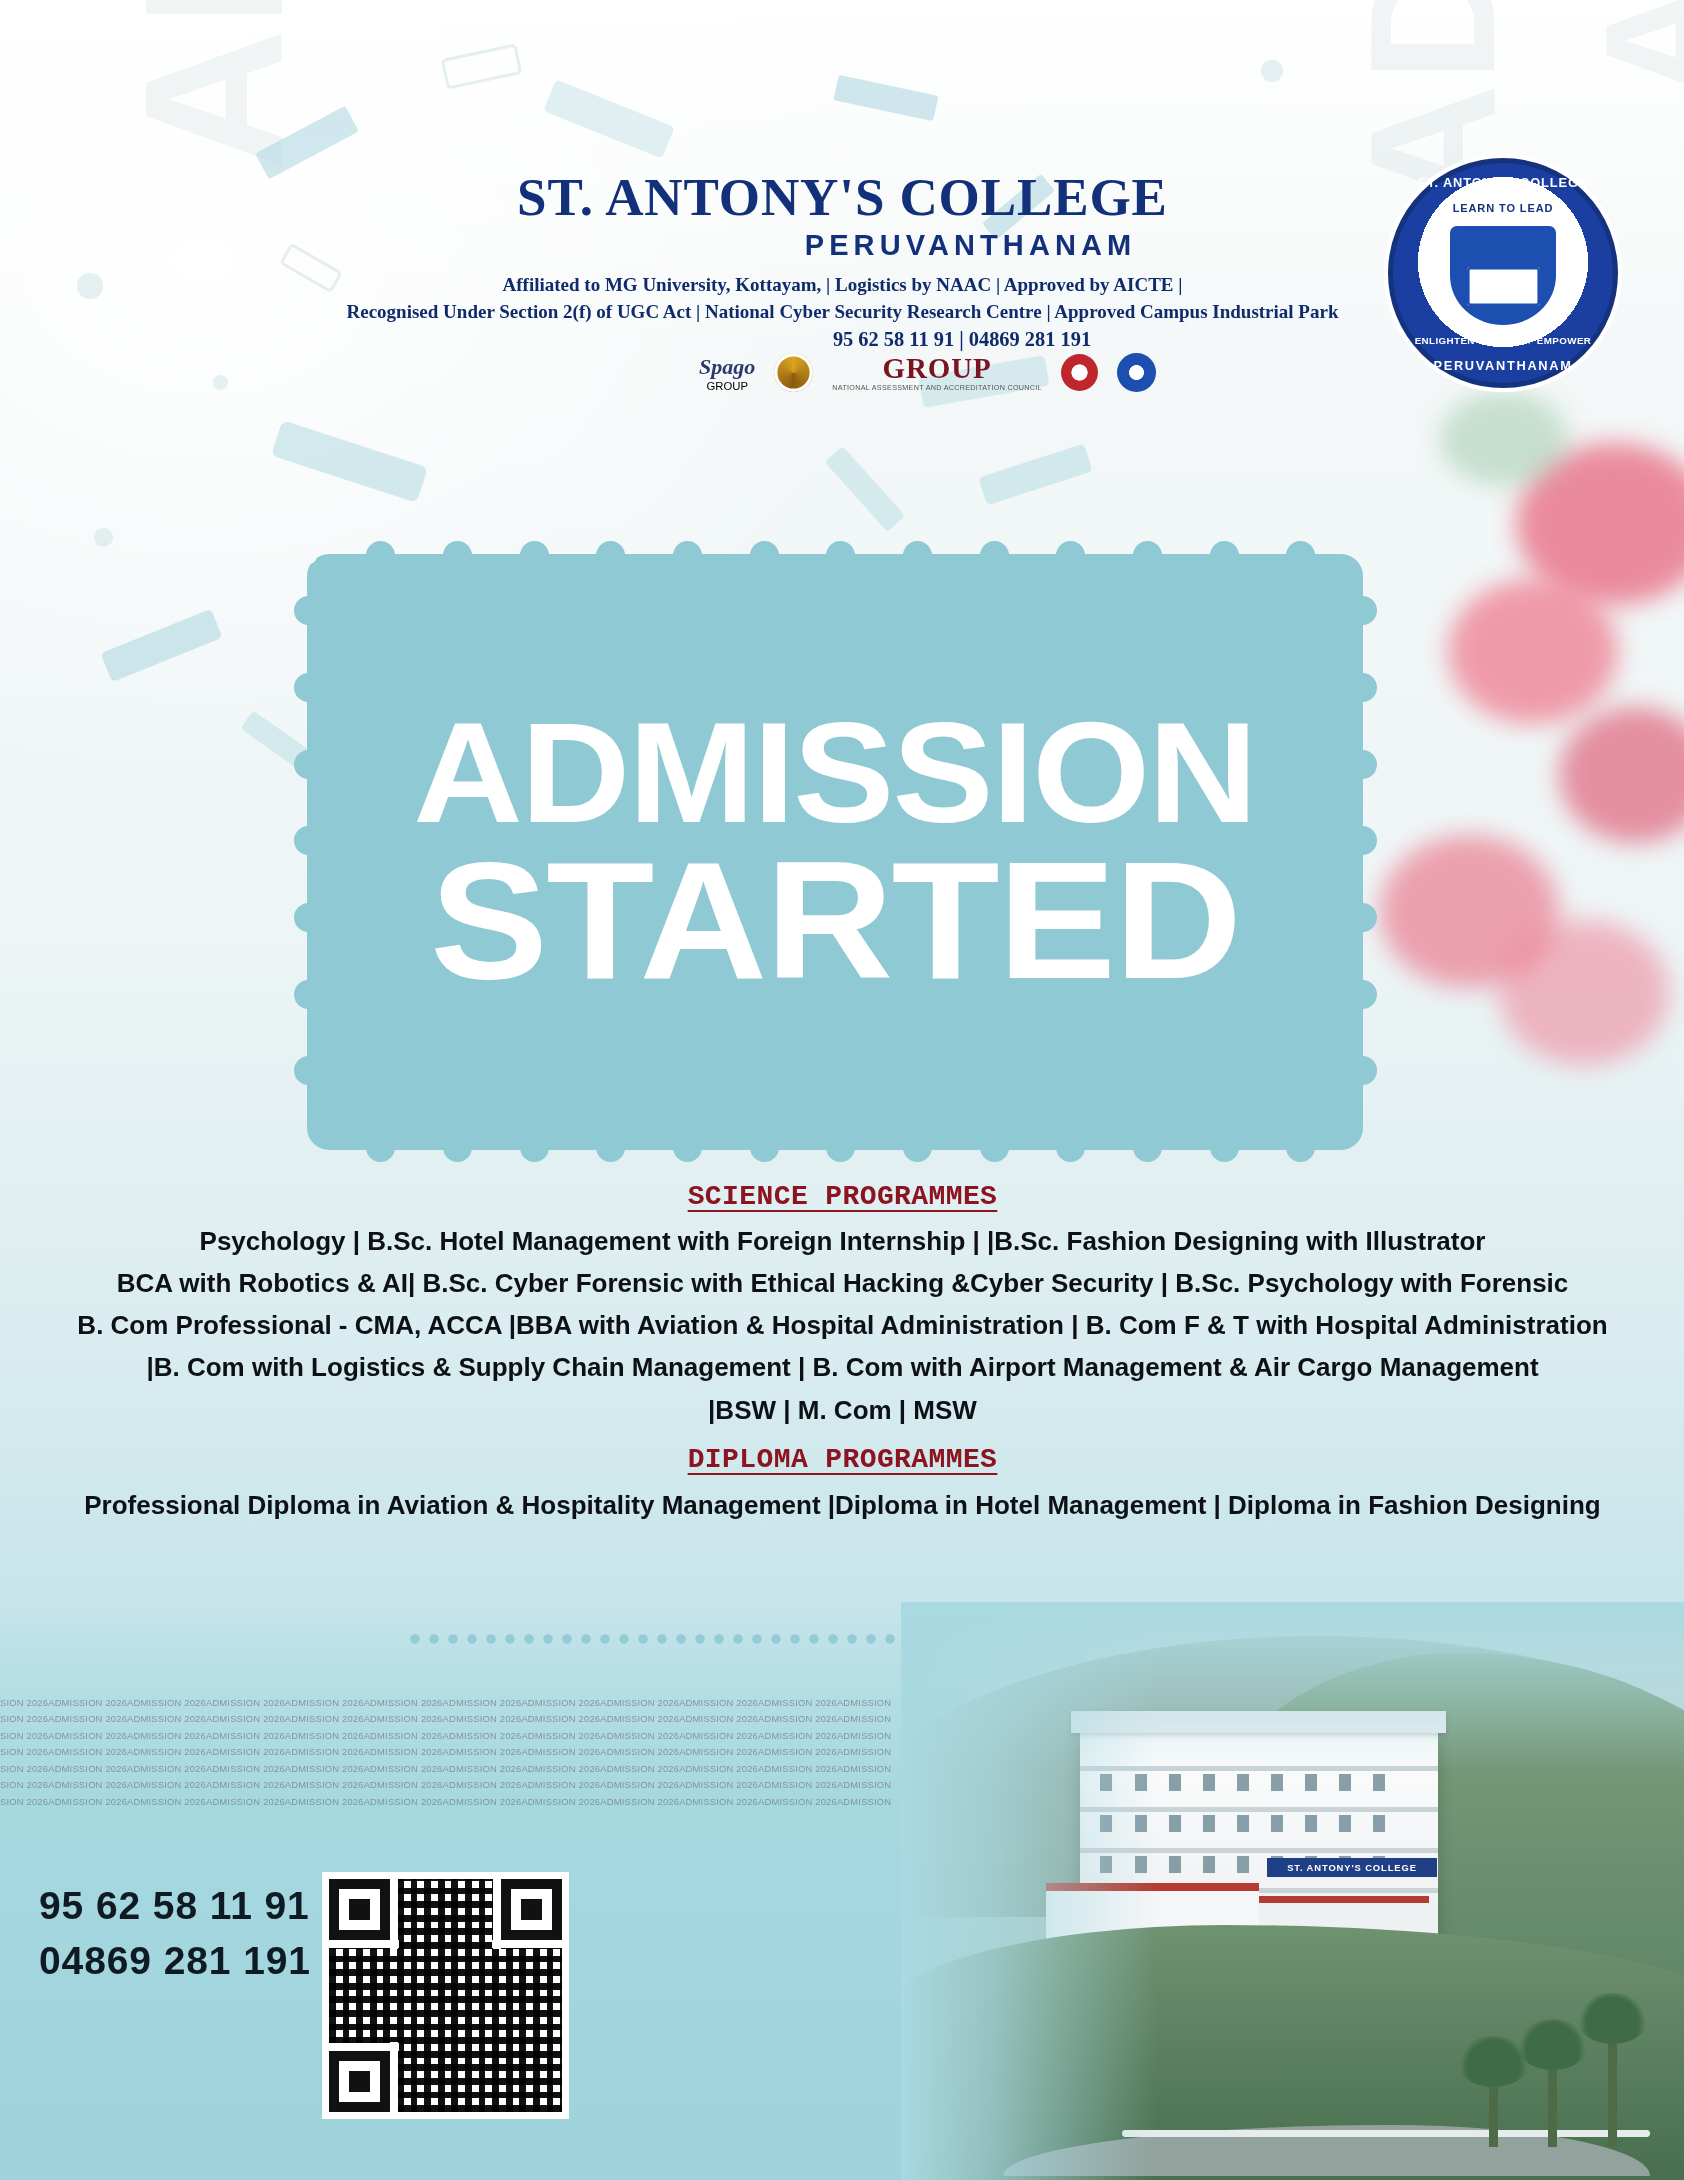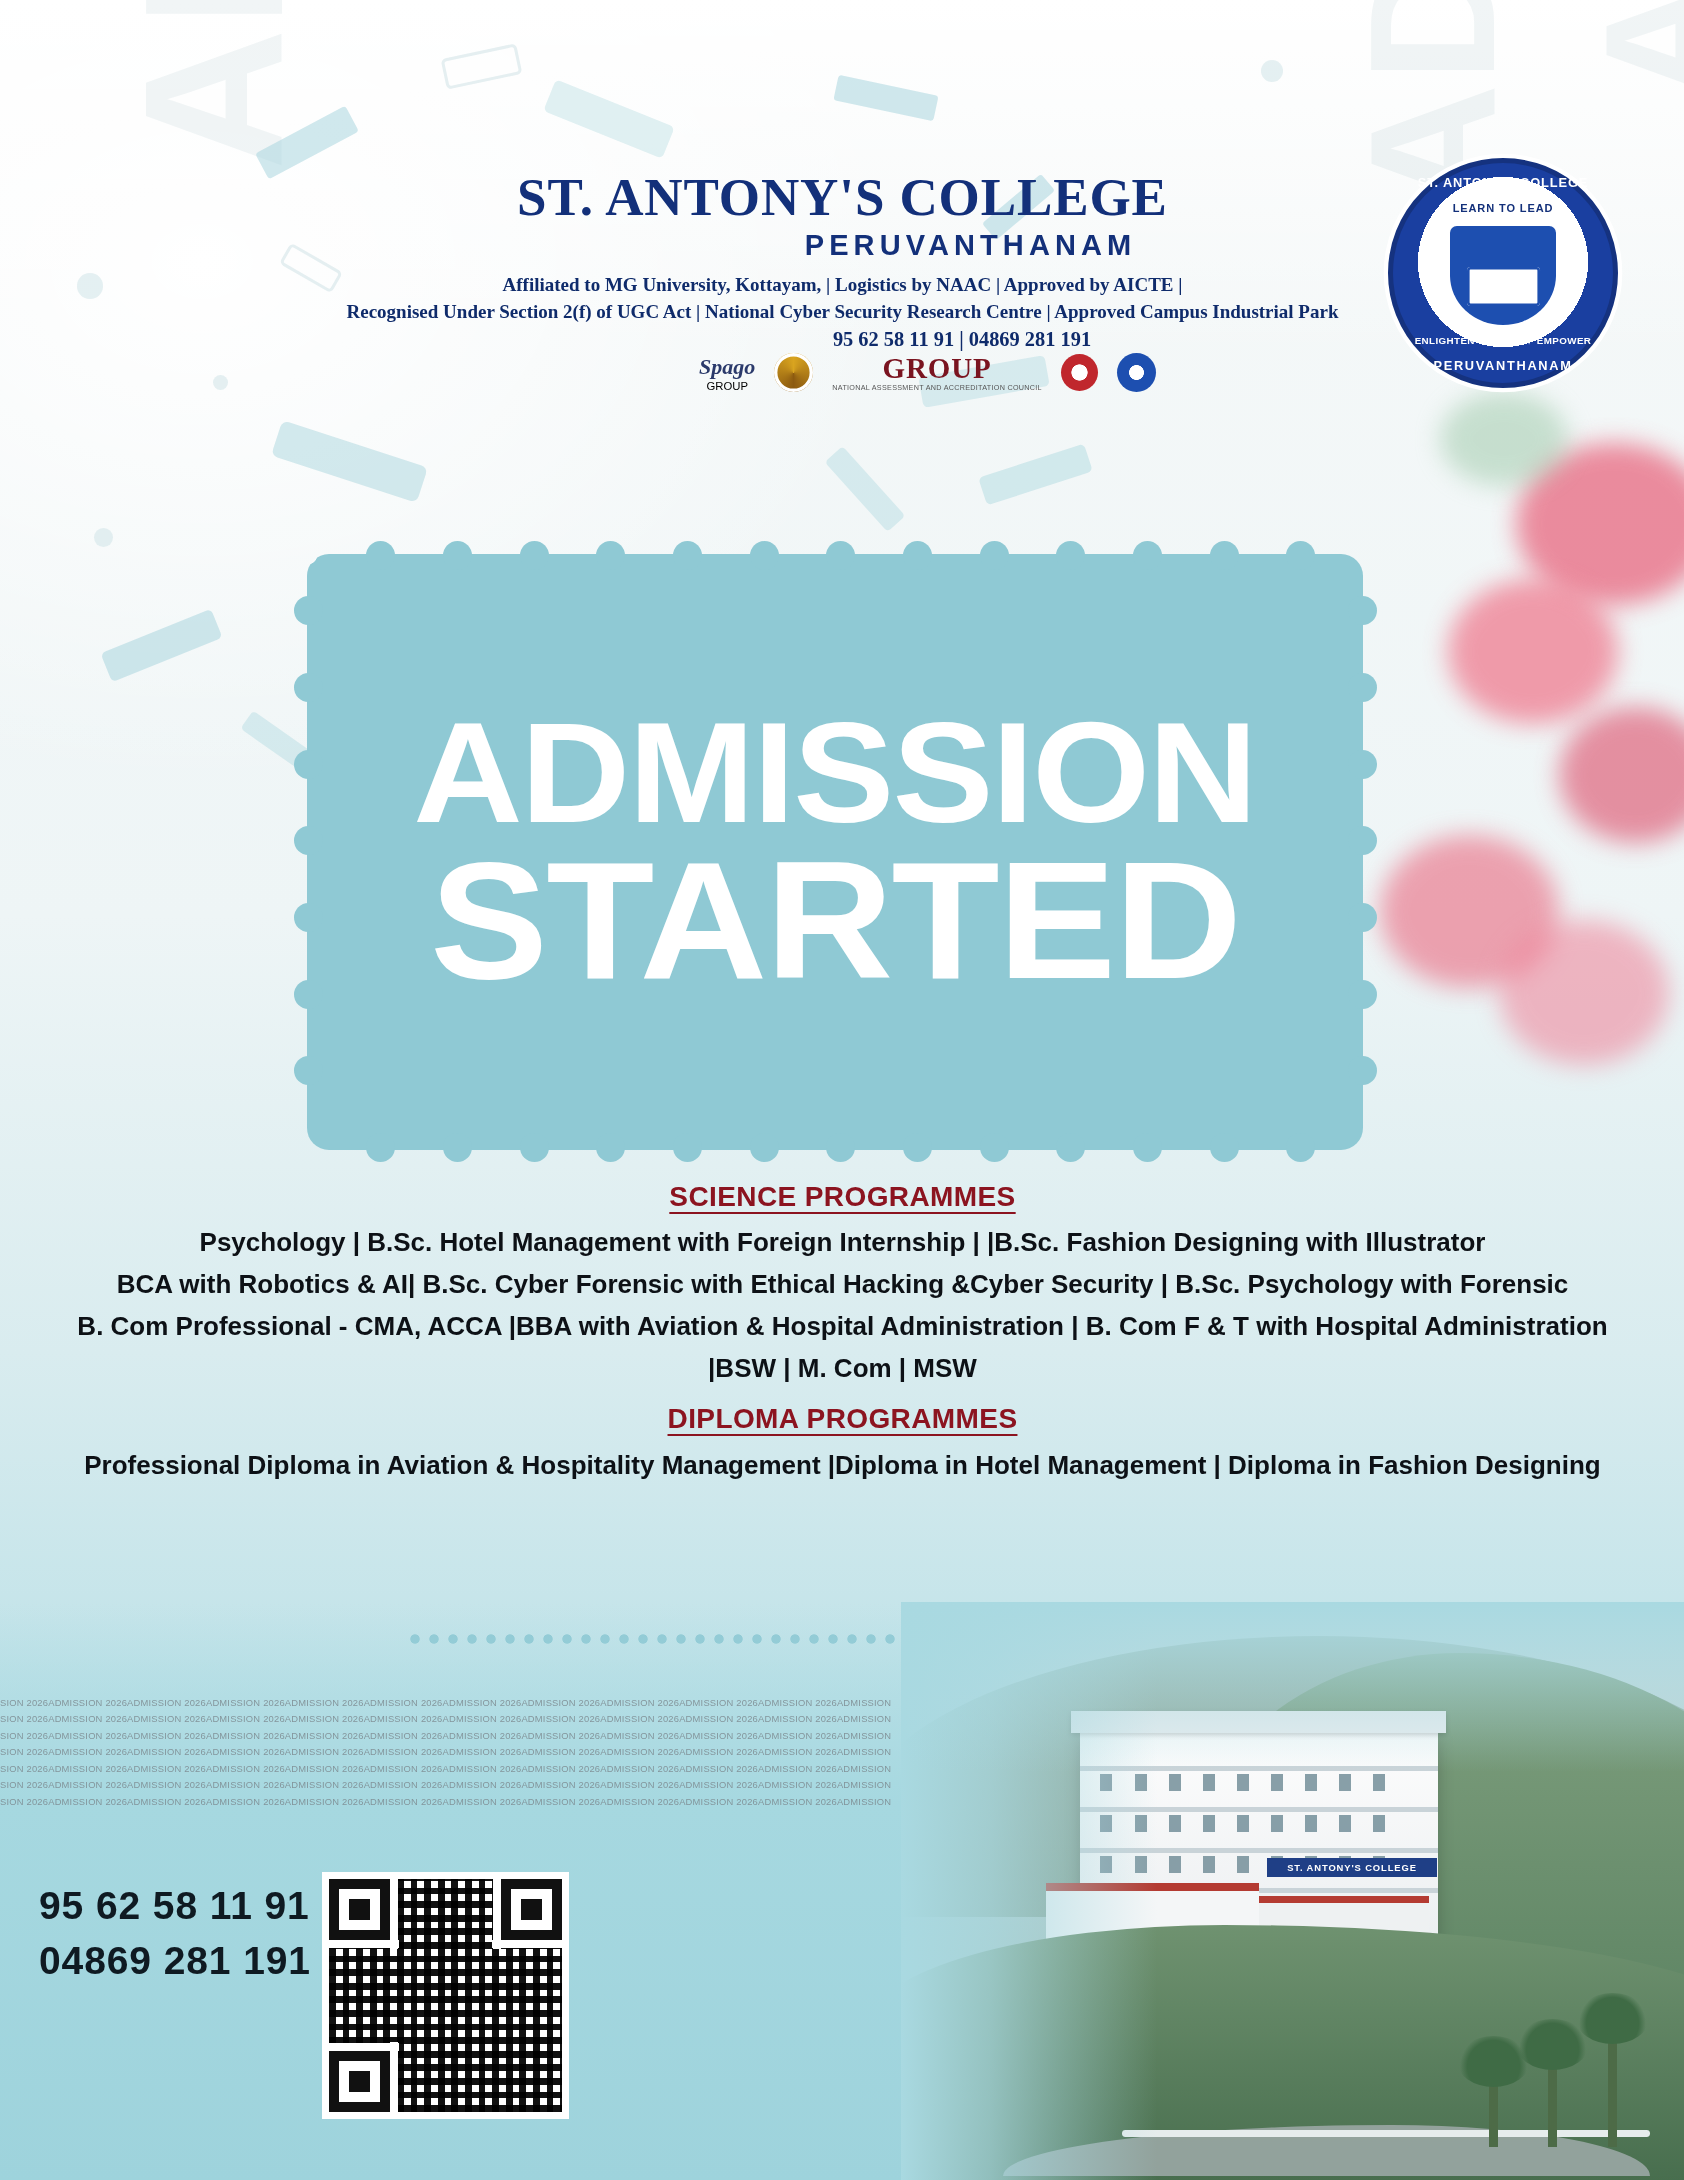--- a/index.html
+++ b/index.html
@@ -191,21 +191,21 @@
   .banner-text .l2 { font-size: 167px; line-height: 0.92; transform: scaleX(1.06); margin-top: 5.1px; }
 
   
   .programmes {
     position: absolute;
     left: 0; right: 0; top: 1167px;
     text-align: center;
     color: #101820;
   }
   .prog-head {
-    font-family: Liberation Sans, sans-serif;
+    font-family: Liberation Mono, monospace;
     font-weight: bold;
     font-size: 28px;
     color: #8c1420;
     letter-spacing: 0.4px;
     text-decoration: underline;
     text-underline-offset: 6px;
     margin: 13.6px 0 8.5px 0;
   }
   .prog-line {
     font-family: "Liberation Sans", sans-serif;
@@ -499,20 +499,21 @@
     <div class="l2">STARTED</div>
   </div>
 
   <div class="programmes">
 
     <div class="prog-head">SCIENCE PROGRAMMES</div>
     <div class="prog-line">Psychology  |  B.Sc. Hotel Management with Foreign Internship |  |B.Sc. Fashion Designing with Illustrator</div>
     <div class="prog-line">BCA with Robotics &amp; AI| B.Sc. Cyber Forensic with Ethical Hacking &amp;Cyber Security | B.Sc. Psychology with Forensic</div>
 
     <div class="prog-line">B. Com Professional - CMA, ACCA |BBA with Aviation &amp; Hospital Administration | B. Com F &amp; T with Hospital Administration</div>
+    <div class="prog-line">|B. Com with Logistics &amp; Supply Chain Management | B. Com with Airport Management &amp; Air Cargo Management</div>
     <div class="prog-line">|BSW |  M. Com  |  MSW</div>
 
     <div class="prog-head">DIPLOMA PROGRAMMES</div>
     <div class="prog-line">Professional Diploma in Aviation &amp; Hospitality Management |Diploma in Hotel Management | Diploma in Fashion Designing</div>
   </div>
 
   <div class="dots-divider"></div>
 
   <div class="bottom-wash"></div>
 

